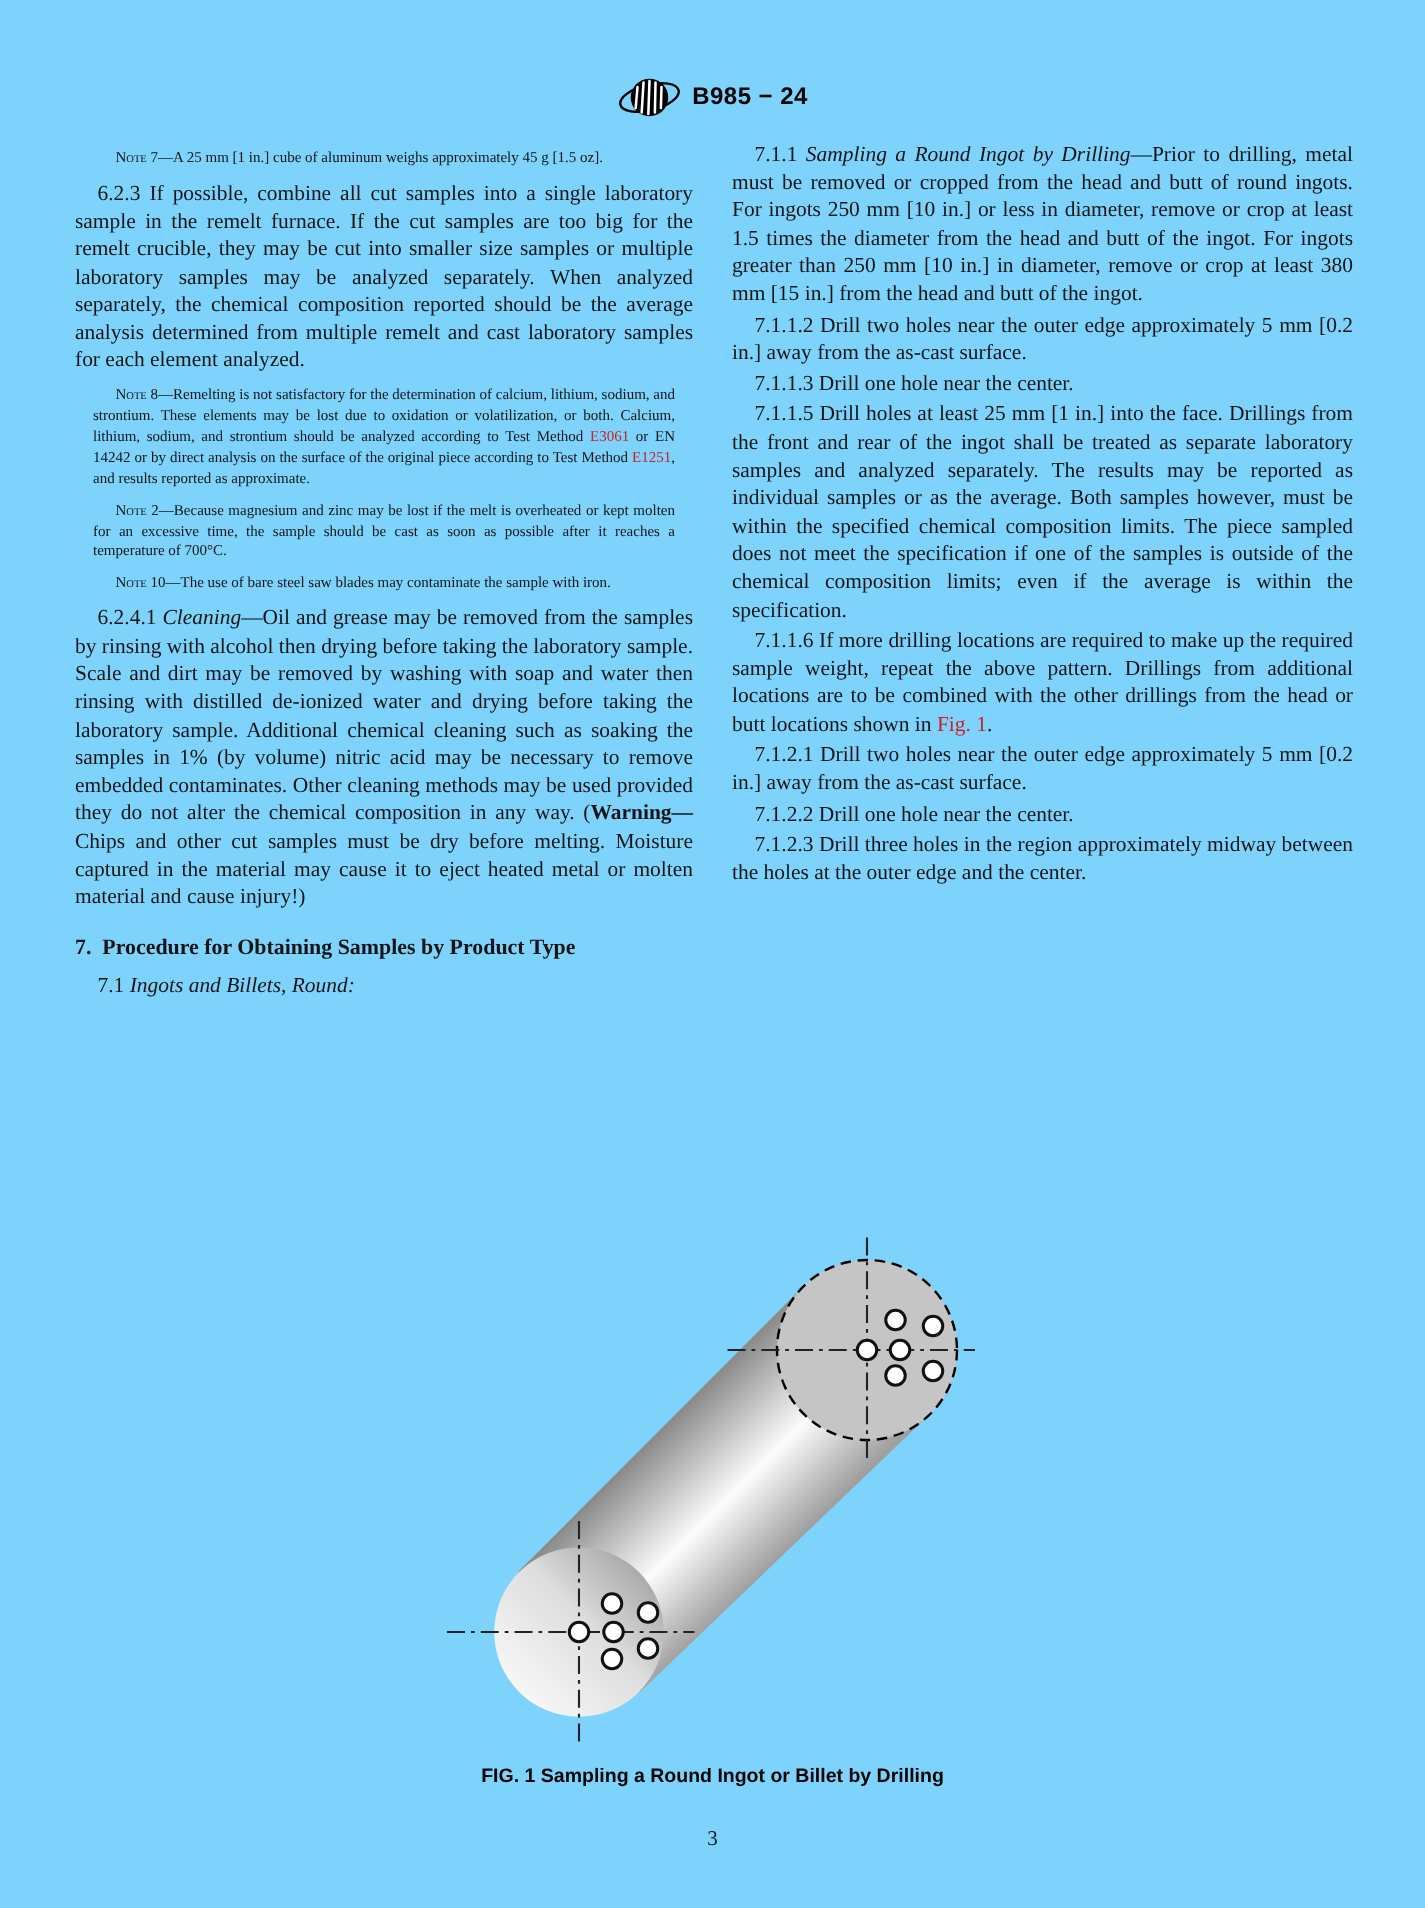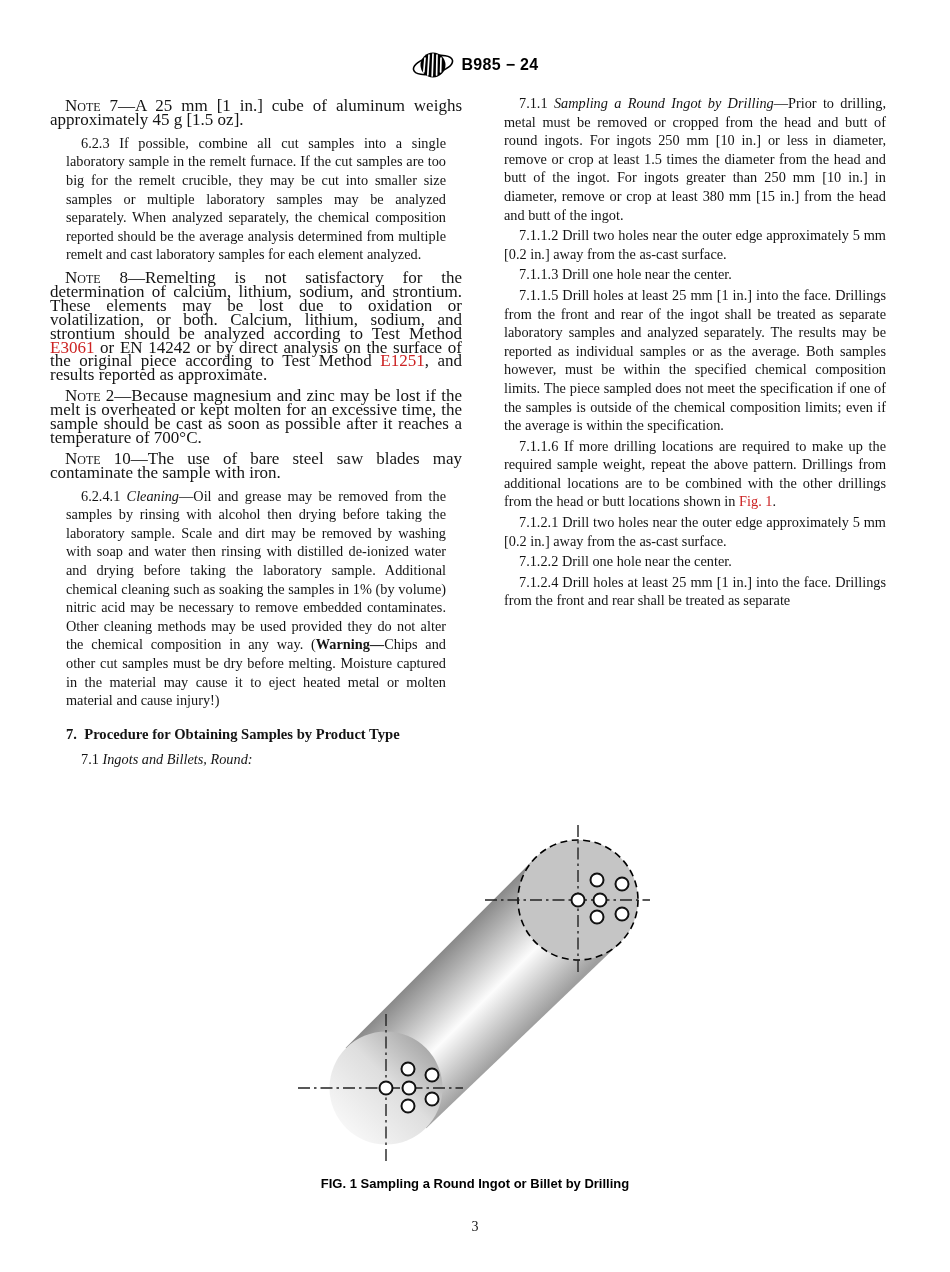--- a/index.html
+++ b/index.html
@@ -1,45 +1,45 @@
 <!DOCTYPE html>
 <html style="--link: #cc2222; --ink: #141414;"><head>
 <meta charset="utf-8">
 <style>
   :root { --link: #cc2222; --ink: #141414; }
   * { margin: 0; padding: 0; box-sizing: border-box; }
   body { background: #e8e8e8; }
   .page {
     position: relative; width: 950px; height: 1272px;
-    background: #ffffff; margin: 0 auto; overflow: hidden;
+    background: #7dd3fc; margin: 0 auto; overflow: hidden;
     color: var(--ink);
     font-family: "Liberation Serif", serif;
   }
   .hdr {
     position: absolute; top: 48px; left: 0; width: 950px;
     display: flex; align-items: center; justify-content: center; gap: 8px;
   }
   .hdr-code {
     font-family: "Liberation Sans", sans-serif; font-weight: bold;
     font-size: 16px; letter-spacing: 0.3px; color: #000;
   }
   .col {
     position: absolute; top: 92px;
     font-size: 14.3px; line-height: 18.6px; text-align: justify;
   }
   .col-left  { left: 50px;  width: 412px; }
   .col-right { left: 488px; width: 414px; }
-  p.body, p.sub { text-indent: 15px; margin: 2px 16px; }
+  p.body, p.sub { text-indent: 15px; margin: 2px 0; }
   p.note {
-    font-size: 17px; line-height: 13.9px;
-    text-indent: 15px; margin: 7px 0;
+    font-size: 10px; line-height: 13.9px;
+    text-indent: 15px; margin: 7px 12px;
   }
   p.heading {
     font-weight: bold; font-size: 14.6px; text-indent: 0;
-    text-align: left; margin: 15px 0 7px 16px;
+    text-align: left; margin: 15px 0 7px 0;
   }
   .sc { font-variant: small-caps; }
   .it { font-style: italic; }
   .b  { font-weight: bold; }
   .lnk { color: var(--link); cursor: pointer; }
   .fig-wrap { position: absolute; left: 270px; top: 812px; width: 420px; height: 362px; }
   .fig-caption {
     position: absolute; top: 1176px; left: 0; width: 950px;
     text-align: center; font-family: "Liberation Sans", sans-serif;
     font-weight: bold; font-size: 13px; color: #000;
@@ -82,21 +82,21 @@
       <p class="body"><span>7.1 </span><span class="it">Ingots and Billets, Round:</span></p>
     </div>
   <div class="col col-right">
       <p class="body"><span>7.1.1 </span><span class="it">Sampling a Round Ingot by Drilling</span><span>—Prior to drilling, metal must be removed or cropped from the head and butt of round ingots. For ingots 250 mm [10 in.] or less in diameter, remove or crop at least 1.5 times the diameter from the head and butt of the ingot. For ingots greater than 250 mm [10 in.] in diameter, remove or crop at least 380 mm [15 in.] from the head and butt of the ingot.</span></p>
       <p class="body"><span>7.1.1.2 Drill two holes near the outer edge approximately 5 mm [0.2 in.] away from the as-cast surface.</span></p>
       <p class="body"><span>7.1.1.3 Drill one hole near the center.</span></p>
       <p class="body"><span>7.1.1.5 Drill holes at least 25 mm [1 in.] into the face. Drillings from the front and rear of the ingot shall be treated as separate laboratory samples and analyzed separately. The results may be reported as individual samples or as the average. Both samples however, must be within the specified chemical composition limits. The piece sampled does not meet the specification if one of the samples is outside of the chemical composition limits; even if the average is within the specification.</span></p>
       <p class="body"><span>7.1.1.6 If more drilling locations are required to make up the required sample weight, repeat the above pattern. Drillings from additional locations are to be combined with the other drillings from the head or butt locations shown in </span><span class="lnk">Fig. 1</span><span>.</span></p>
       <p class="body"><span>7.1.2.1 Drill two holes near the outer edge approximately 5 mm [0.2 in.] away from the as-cast surface.</span></p>
       <p class="body"><span>7.1.2.2 Drill one hole near the center.</span></p>
-      <p class="body"><span>7.1.2.4 Drill holes at least 25 mm [1 in.] into the face. Drillings from the front and rear shall be treated as separate</span></p>
+      <p class="body"><span>7.1.2.3 Drill three holes in the region approximately midway between the holes at the outer edge and the center.</span></p>
     </div>
 
   <div class="fig-wrap">
     <svg width="420" height="362" viewBox="0 0 420 362">
       <defs>
         <linearGradient id="bodyGrad" gradientUnits="userSpaceOnUse" x1="171" y1="141" x2="253" y2="223">
           <stop offset="0" stop-color="#8a8a8a"></stop>
           <stop offset="0.55" stop-color="#fcfcfc"></stop>
           <stop offset="1" stop-color="#9f9f9f"></stop>
         </linearGradient>

